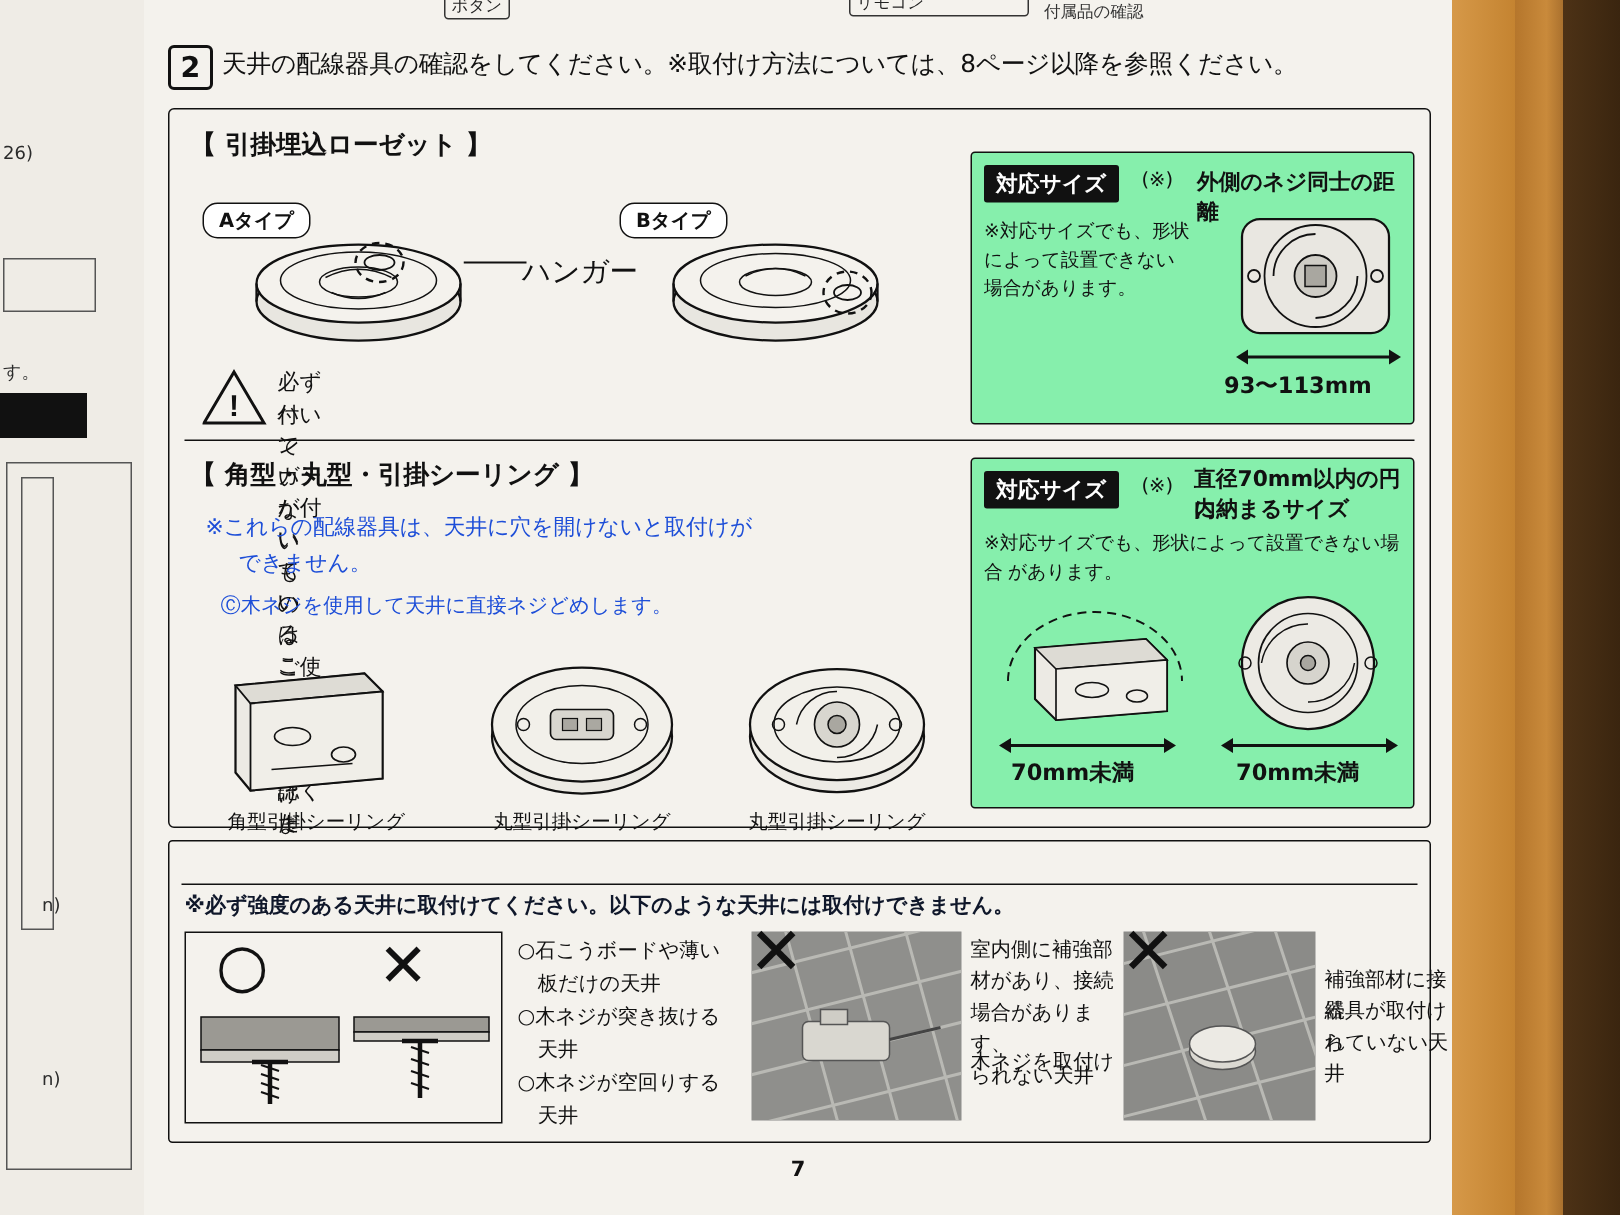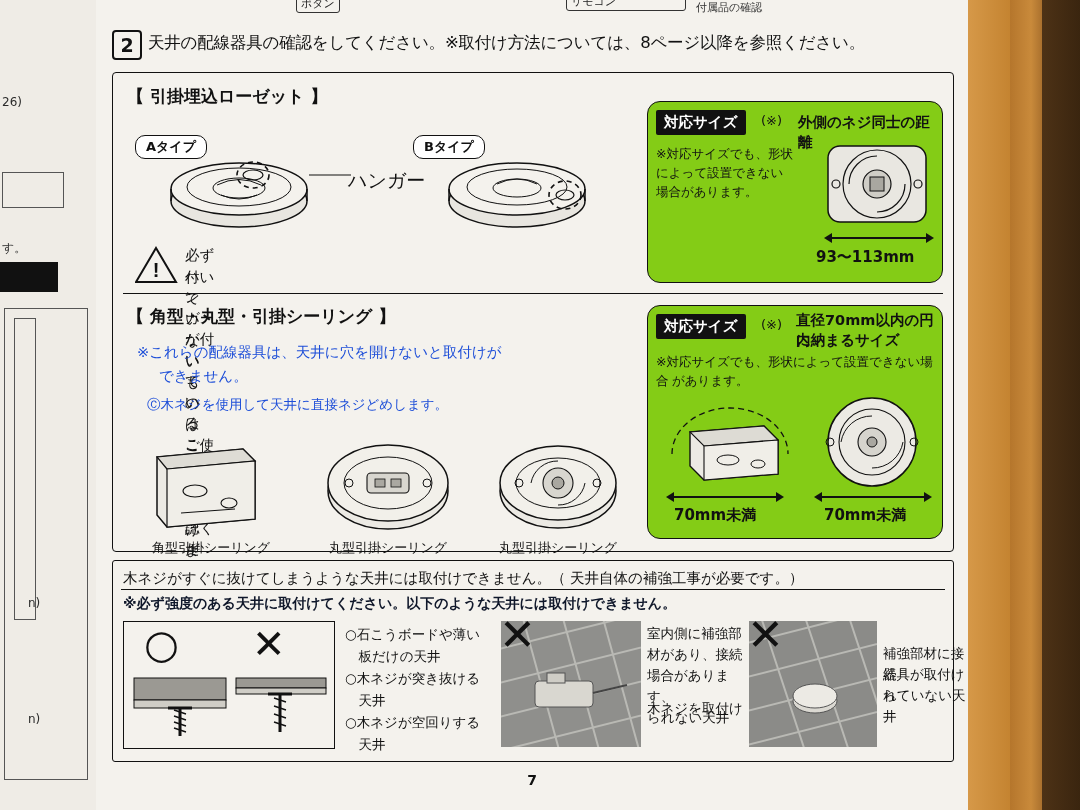--- a/index.html
+++ b/index.html
@@ -86,21 +86,21 @@
     font-size:13px;font-weight:bold;color:#111;padding:2px 10px;white-space:nowrap;
   }
   .callout-text{position:absolute;font-size:19px;color:#111;white-space:nowrap;}
 
   
   .warn{position:absolute;}
   .warn-txt{position:absolute;font-size:14.5px;color:#111;line-height:21px;font-weight:500;}
 
   
   .info-panel{
-    position:absolute;border:1.5px solid #111;border-radius:13px;background:#84cc16;
+    position:absolute;border:1.5px solid #111;border-radius:3px;background:#86efac;
   }
   .badge{
     position:absolute;background:#111;color:#fff;font-size:14.5px;font-weight:bold;
     padding:3px 8px;white-space:nowrap;border-radius:2px;
   }
   .badge-note{position:absolute;font-size:13px;color:#111;white-space:nowrap;}
   .panel-note{position:absolute;font-size:12.5px;color:#111;line-height:19px;}
   .dim-label{
     position:absolute;font-size:15px;font-weight:bold;color:#111;white-space:nowrap;
   }
@@ -328,21 +328,20 @@
       </svg>
       <div class="arrow-l" style="left:166px;top:186px;"></div>
       <div class="dimline" style="left:174px;top:190px;width:104px;"></div>
       <div class="arrow-r" style="left:276px;top:186px;"></div>
       <div class="dim-label" style="left:176px;top:200px;">70mm未満</div>
     </div>
 
   </div>
 
   <div class="bottom-box">
-    <div class="bb-line1">木ネジがすぐに抜けてしまうような天井には取付けできません。（ 天井自体の補強工事が必要です。）</div>
     <div class="bb-sep"></div>
     <div class="bb-line2">※必ず強度のある天井に取付けてください。以下のような天井には取付けできません。</div>
 
     <div class="ok-ng-box">
       <div style="position:absolute;left:20px;top:2px;font-size:40px;font-weight:bold;color:#111;line-height:1;">○</div>
       <div style="position:absolute;left:128px;top:2px;font-size:40px;font-weight:bold;color:#111;line-height:1;">✕</div>
       <svg style="position:absolute;left:6px;top:52px;" width="100" height="68">
         <rect x="4" y="4" width="92" height="22" fill="#9b9993" stroke="#111" stroke-width="1"></rect>
         <rect x="4" y="26" width="92" height="8" fill="#cfcdc6" stroke="#111" stroke-width="1"></rect>
         <line x1="50" y1="34" x2="50" y2="62" stroke="#111" stroke-width="3"></line>

